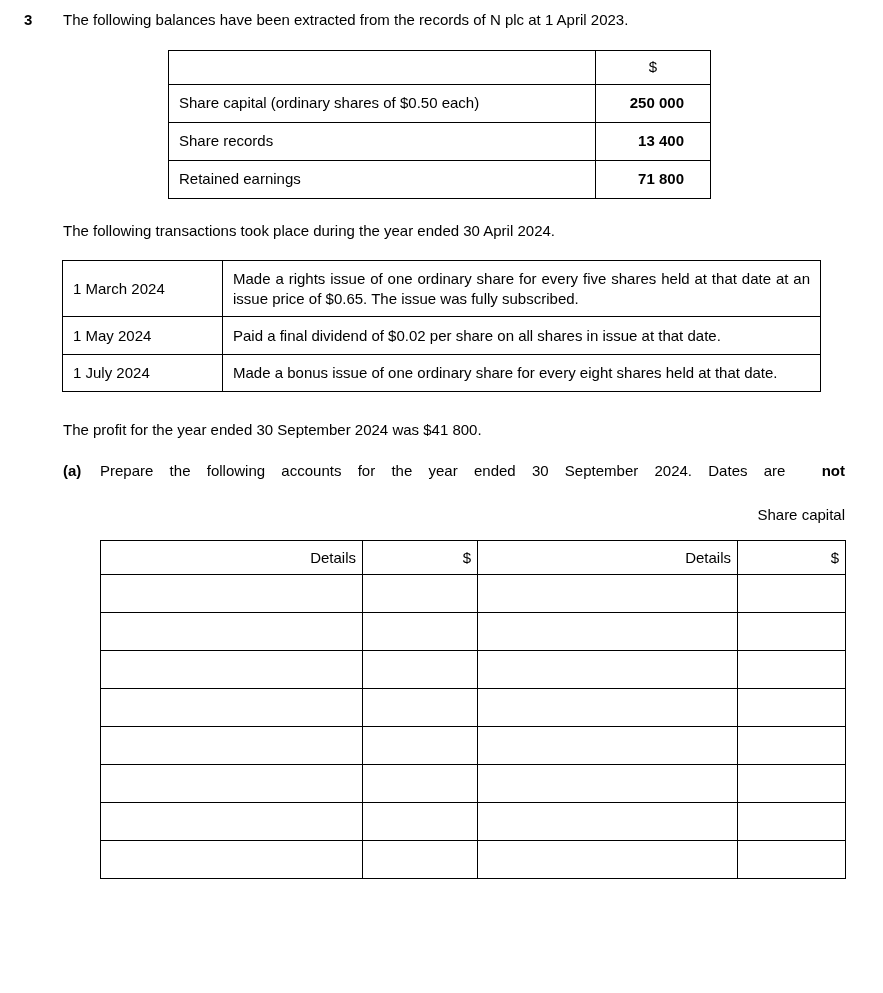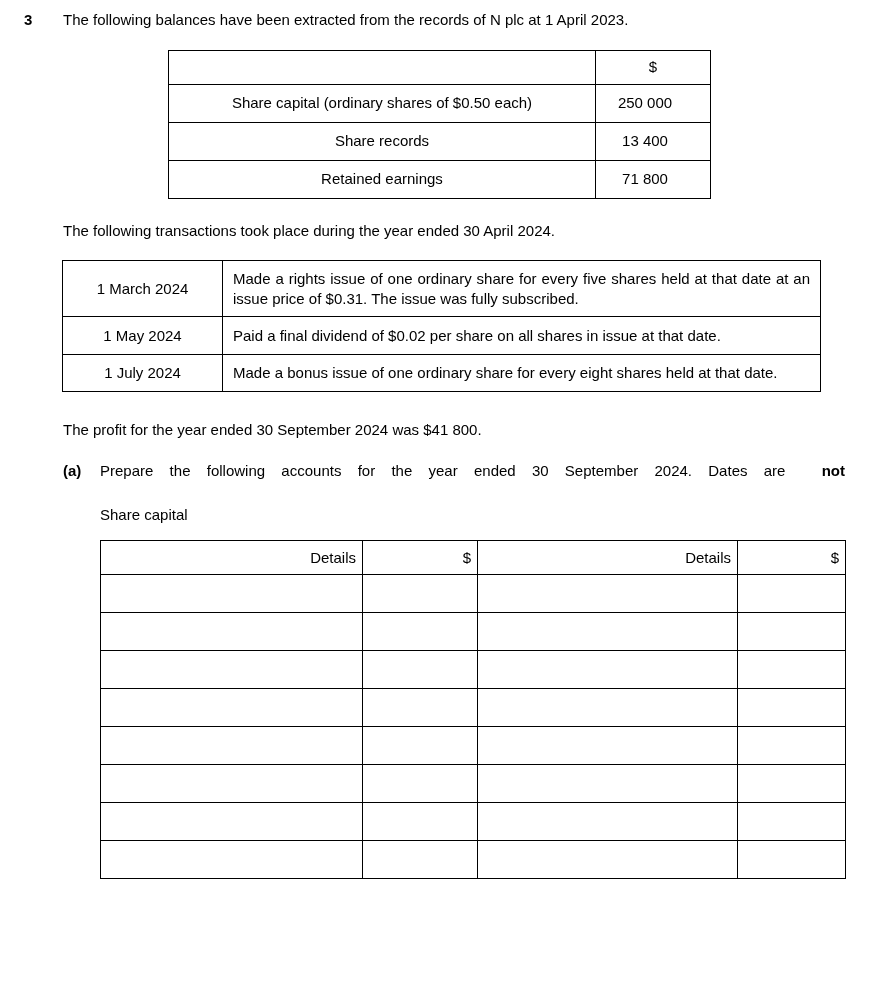--- a/index.html
+++ b/index.html
@@ -20,32 +20,32 @@
   }
   .qrow { display: flex; align-items: flex-start; }
   .qnum { font-weight: bold; flex: 0 0 39px; }
   .qtext { flex: 1 1 auto; }
 
   table { border-collapse: collapse; table-layout: fixed; }
   th, td {
     border: 1px solid #000;
     padding: 8px 10px;
     vertical-align: middle;
-    text-align: center;
+    text-align: left;
     font-weight: normal;
     overflow: hidden;
   }
 
   
   .balances { margin: 20px 0 0 144px; width: 542px; }
   .balances .c1 { width: 427px; }
   .balances .c2 { width: 115px; }
   .balances th.amt-h { text-align: center; height: 34px; padding: 6px; }
   .balances td { height: 38px; }
-  .balances td.amt { padding-right: 26px; }
+  .balances td.amt { text-align: right; padding-right: 26px; font-weight: bold; }
 
   .para { margin: 22px 0 0 39px; }
 
   
   .transactions { margin: 20px 0 0 38px; width: 758px; }
   .transactions .tc1 { width: 160px; }
   .transactions .tc2 { width: 598px; }
   .transactions td { padding: 8px 10px; }
   .transactions td.desc { text-align: justify; }
   .transactions tr.single td { height: 38px; }
@@ -55,21 +55,21 @@
   
   .part-a { display: flex; margin: 22px 0 0 39px; width: 782px; }
   .part-a .label { font-weight: bold; flex: 0 0 37px; }
   .part-a .body { flex: 1 1 auto; }
   .part-a .line1 { text-align: justify; text-align-last: justify; }
   .part-a .line1 b { font-weight: bold; margin-left: 20px; }
 
   .account-title {
     margin: 24px 0 0 76px;
     width: 745px;
-    text-align: left;
+    text-align: right;
   }
 
   
   .answer { margin: 16px 0 0 76px; width: 745px; }
   .answer .ac1 { width: 262px; }
   .answer .ac2 { width: 115px; }
   .answer .ac3 { width: 260px; }
   .answer .ac4 { width: 108px; }
   .answer th { text-align: right; height: 34px; padding: 6px; }
   .answer td { height: 38px; padding: 4px 8px; }
@@ -114,21 +114,21 @@
   <div class="para">The following transactions took place during the year ended 30 April 2024.</div>
 
   <table class="transactions">
     <colgroup>
         <col class="tc1">
         <col class="tc2">
       </colgroup>
     <tbody>
       <tr>
         <td>1 March 2024</td>
-        <td class="desc">Made a rights issue of one ordinary share for every five shares held at that date at an issue price of $0.31. The issue was fully subscribed.</td>
+        <td class="desc">Made a rights issue of one ordinary share for every five shares held at that date at an issue price of $0.65. The issue was fully subscribed.</td>
       </tr>
       <tr class="single">
         <td>1 May 2024</td>
         <td class="desc">Paid a final dividend of $0.02 per share on all shares in issue at that date.</td>
       </tr>
       <tr>
         <td>1 July 2024</td>
         <td class="desc">Made a bonus issue of one ordinary share for every eight shares held at that date.</td>
       </tr>
     </tbody>

